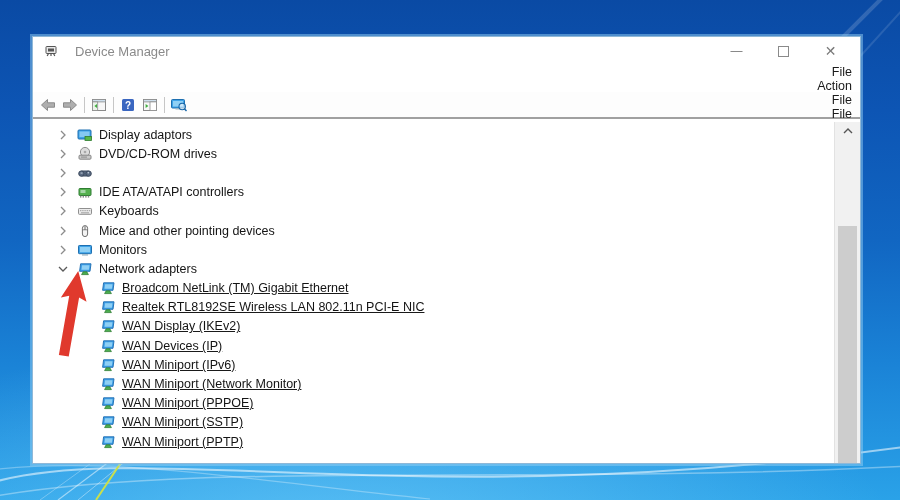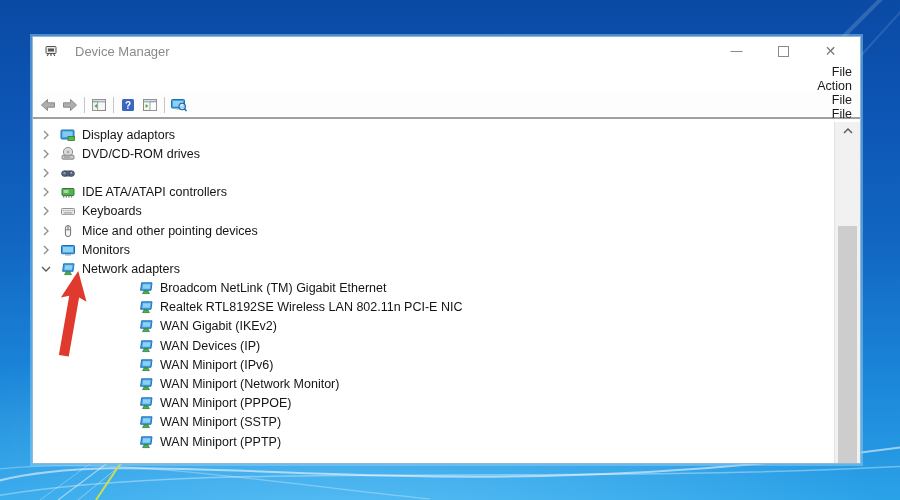--- a/index.html
+++ b/index.html
@@ -34,22 +34,22 @@
   .menu-item{padding:0 8px;color:#1a1a1a;}
 
   .toolbar{height:25px;display:flex;align-items:center;padding-left:4px;background:#fdfdfd;
     border-bottom:2px solid #a0a0a0;}
   .tb-btn{width:22px;height:22px;display:flex;align-items:center;justify-content:center;}
   .tb-sep{width:1px;height:16px;background:#c6c6c6;margin:0 3px;}
 
   
   .tree{position:absolute;top:85px;bottom:0;left:0;right:25px;overflow:hidden;padding-top:3px;background:#fff;}
   .tree-row{height:19.2px;display:flex;align-items:center;white-space:nowrap;}
-  .tree-row.lvl0{padding-left:5px;}
-  .tree-row.lvl1{padding-left:105px;}
+  .tree-row.lvl0{padding-left:22px;}
+  .tree-row.lvl1{padding-left:67px;text-decoration:underline;}
   .chev{width:16px;height:16px;margin-right:6px;flex:0 0 16px;}
   .ticon{width:16px;height:16px;margin-right:6px;flex:0 0 16px;}
   .tlabel{color:#141414;}
 
   
   .scrollbar{position:absolute;top:85px;right:0;bottom:0;width:25px;background:#f1f1f1;border-left:1px solid #e2e2e2;}
   .sb-up{height:17px;display:flex;align-items:center;justify-content:center;}
   .sb-thumb{position:absolute;left:3px;right:3px;top:104px;bottom:0;background:#cdcdcd;}
 
   
@@ -300,21 +300,21 @@
         <span class="tlabel">Realtek RTL8192SE Wireless LAN 802.11n PCI-E NIC</span>
       </div>
       <div class="tree-row lvl1">
         <span class="ticon">
           <svg width="16" height="16" viewBox="0 0 16 16">
             <path d="M3.6 2.8 L14 2.8 L13 10.3 L2.6 10.3 Z" fill="#3fa0e8" stroke="#1b6bb0" stroke-width="0.9"></path>
             <path d="M5.1 4.3 L12.5 4.3 L11.9 8.8 L4.5 8.8 Z" fill="#8fd0f5"></path>
             <path d="M6.2 10.8 L9.8 10.8 L11.4 13.6 L4.6 13.6 Z" fill="#4caf50" stroke="#2e7d32" stroke-width="0.8"></path>
           </svg>
         </span>
-        <span class="tlabel">WAN Gigabit (IKEv2)</span>
+        <span class="tlabel">WAN Display (IKEv2)</span>
       </div>
       <div class="tree-row lvl1">
         <span class="ticon">
           <svg width="16" height="16" viewBox="0 0 16 16">
             <path d="M3.6 2.8 L14 2.8 L13 10.3 L2.6 10.3 Z" fill="#3fa0e8" stroke="#1b6bb0" stroke-width="0.9"></path>
             <path d="M5.1 4.3 L12.5 4.3 L11.9 8.8 L4.5 8.8 Z" fill="#8fd0f5"></path>
             <path d="M6.2 10.8 L9.8 10.8 L11.4 13.6 L4.6 13.6 Z" fill="#4caf50" stroke="#2e7d32" stroke-width="0.8"></path>
           </svg>
         </span>
         <span class="tlabel">WAN Devices (IP)</span>

